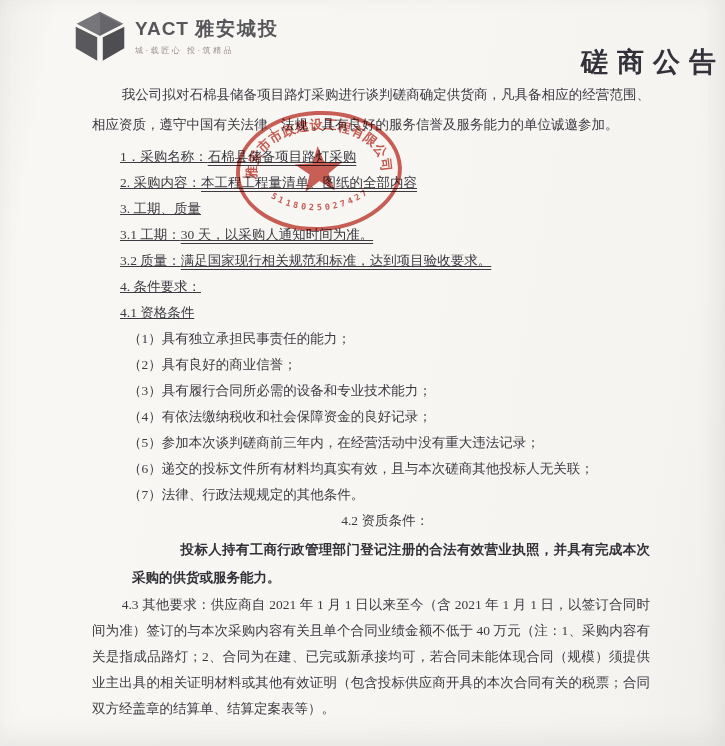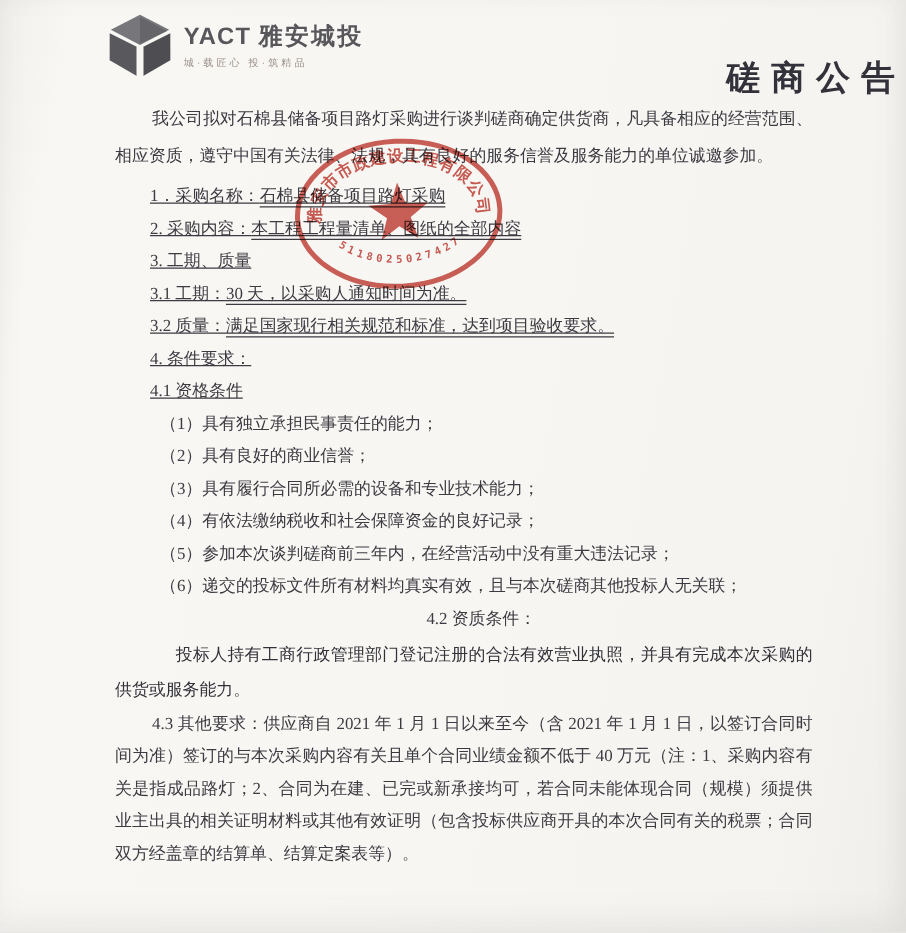--- a/index.html
+++ b/index.html
@@ -11,21 +11,21 @@
     margin: 0 auto;
     background: linear-gradient(100deg, #f0efec 0%, #f8f7f4 7%, #f7f6f3 55%, #f4f3f0 88%, #efeeeb 100%);
     box-shadow: inset 0 -14px 22px rgba(120,115,110,0.07), inset -10px 0 18px rgba(120,115,110,0.05);
     overflow: hidden;
     font-family: "Liberation Serif", "DejaVu Serif", serif;
     color: #3c3b41;
   }
   
   .logo {
     position: absolute;
-    left: 84px; top: 8px;
+    left: 72px; top: 8px;
     display: flex;
     align-items: flex-start;
     gap: 7px;
   }
   .logo-cube { width: 56px; height: 56px; }
   .logo-textcol { padding-top: 8px; font-family: "Liberation Sans", "DejaVu Sans", sans-serif; }
   .logo-brand {
     font-size: 19px;
     font-weight: bold;
     color: #57565a;
@@ -60,24 +60,25 @@
     text-indent: 2.2em;
     text-align: justify;
   }
   .item { line-height: 26px; white-space: nowrap; }
   .items-block { margin-top: 4px; padding-left: 28px; text-decoration: underline; }
   .qual { line-height: 26px; padding-left: 36px; white-space: nowrap; }
   .sec42-label { line-height: 26px; padding-left: 28px; text-align: center; }
   .sec42-body {
     margin-top: 2px;
     line-height: 28px;
-    font-weight: normal;
+    font-weight: bold;
     text-indent: 3.6em;
     text-align: justify;
     color: #323138;
+    margin-left: 40px;
   }
   .sec43 {
     line-height: 26px;
     text-indent: 2.2em;
     text-align: justify;
   }
   .u {
     text-decoration: underline;
     text-underline-offset: 4px;
     text-decoration-thickness: 1px;
@@ -131,20 +132,21 @@
       <div class="item"><span>4.1 资格条件</span></div>
     </div>
 
     <div>
       <div class="qual">（1）具有独立承担民事责任的能力；</div>
       <div class="qual">（2）具有良好的商业信誉；</div>
       <div class="qual">（3）具有履行合同所必需的设备和专业技术能力；</div>
       <div class="qual">（4）有依法缴纳税收和社会保障资金的良好记录；</div>
       <div class="qual">（5）参加本次谈判磋商前三年内，在经营活动中没有重大违法记录；</div>
       <div class="qual">（6）递交的投标文件所有材料均真实有效，且与本次磋商其他投标人无关联；</div>
+      <div class="qual">（7）法律、行政法规规定的其他条件。</div>
     </div>
 
     <div class="sec42-label">4.2 资质条件：</div>
     <p class="sec42-body">投标人持有工商行政管理部门登记注册的合法有效营业执照，并具有完成本次采购的供货或服务能力。</p>
 
     <p class="sec43">4.3 其他要求：供应商自 2021 年 1 月 1 日以来至今（含 2021 年 1 月 1 日，以签订合同时间为准）签订的与本次采购内容有关且单个合同业绩金额不低于 40 万元（注：1、采购内容有关是指成品路灯；2、合同为在建、已完或新承接均可，若合同未能体现合同（规模）须提供业主出具的相关证明材料或其他有效证明（包含投标供应商开具的本次合同有关的税票；合同双方经盖章的结算单、结算定案表等）。</p>
   </div>
 
   <div class="seal">
     <svg viewBox="0 0 174 128" width="174" height="128" aria-hidden="true">

